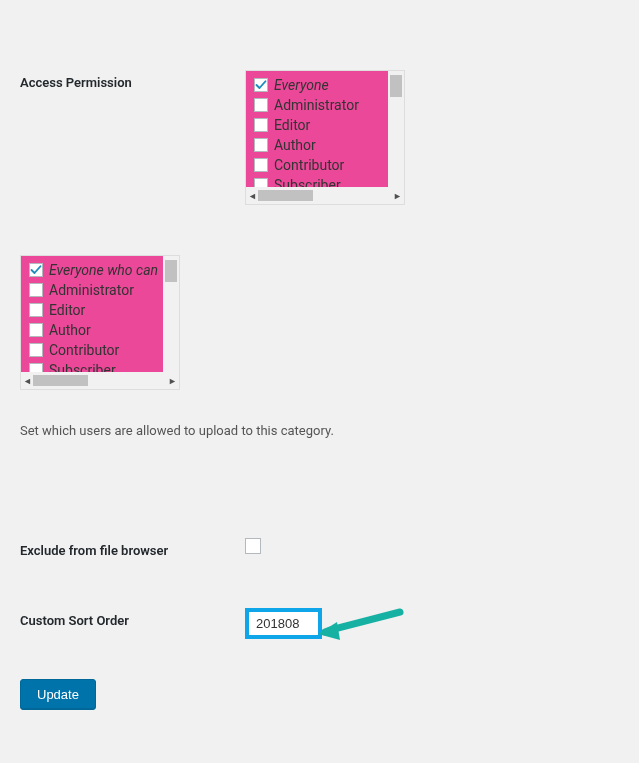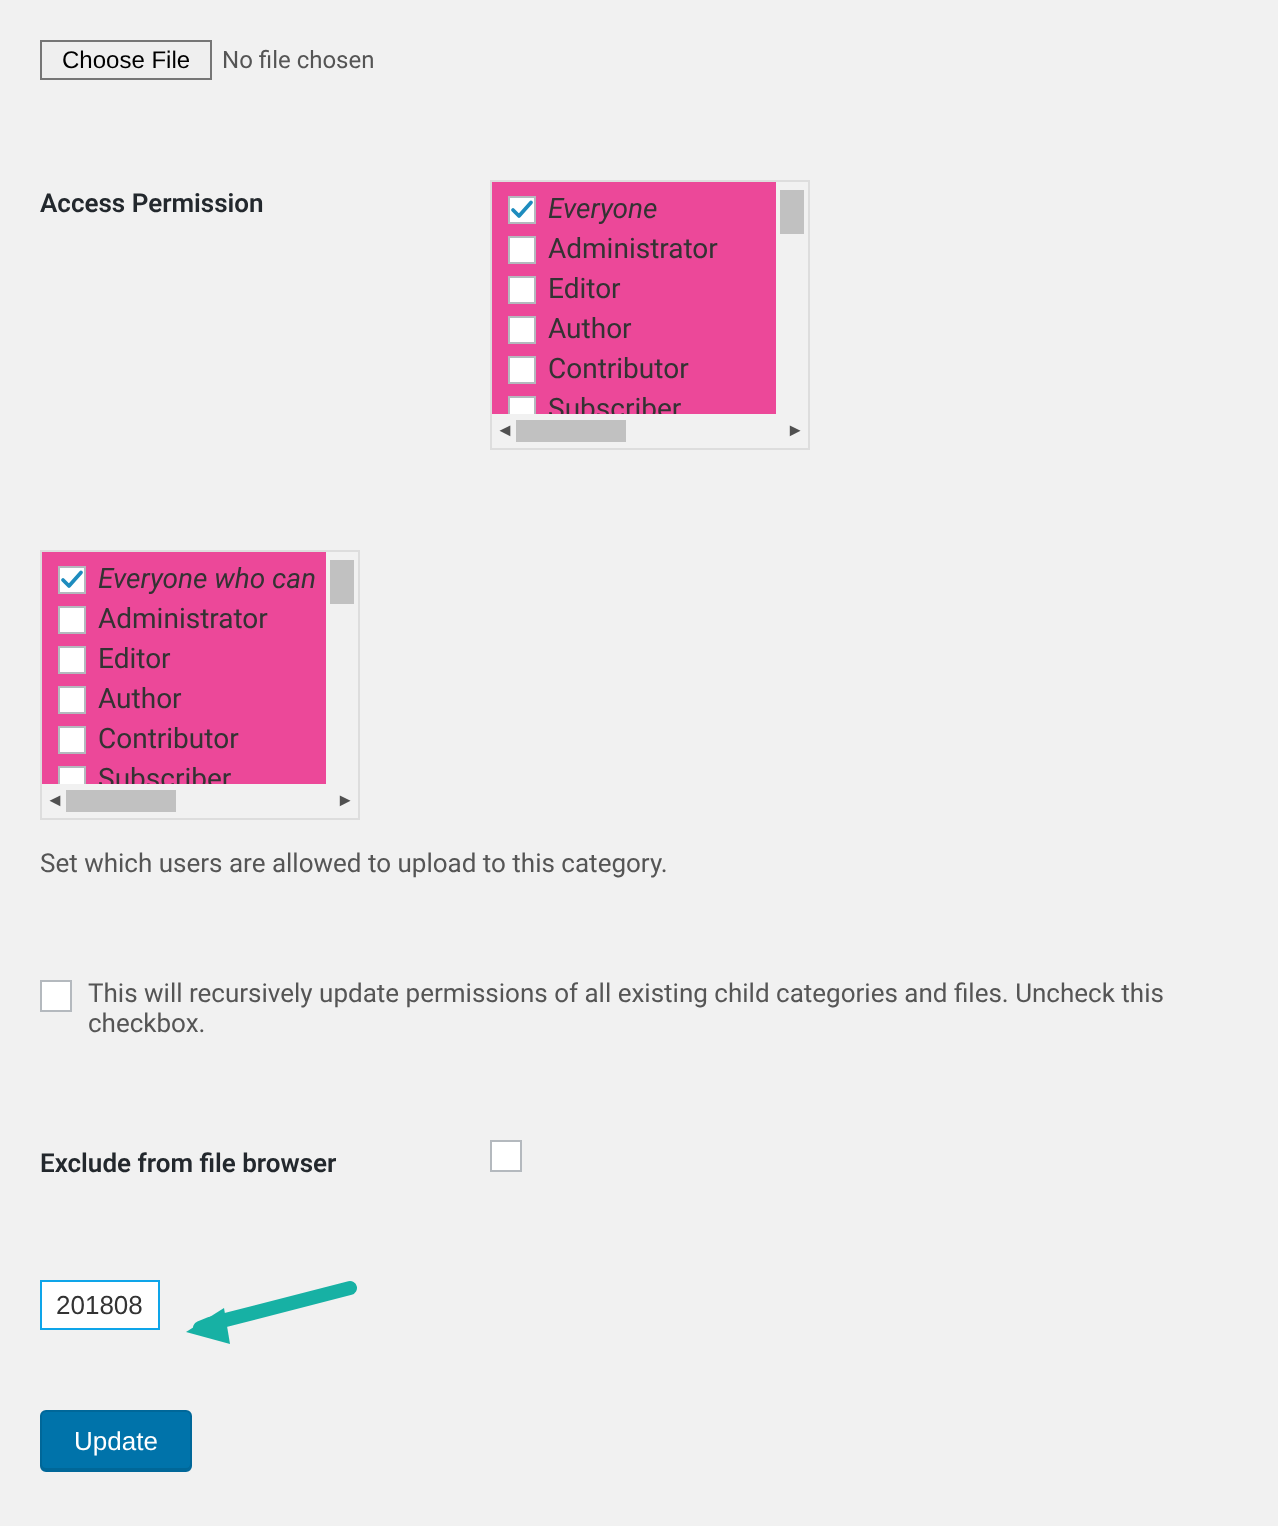--- a/index.html
+++ b/index.html
@@ -50,21 +50,21 @@
       font-size: 12px;
     }
     .desc-text {
       color: #555;
       font-size: 13px;
       margin-bottom: 15px;
     }
     .desc-text-below {
       color: #555;
       font-size: 13px;
-      margin-top: 15px;
+      margin-top: 33px;
     }
     .role-box {
       width: 160px;
       height: 135px;
       border: 1px solid #ddd;
       background: #ec4899;
       position: relative;
       overflow: hidden;
     }
     .role-list {
@@ -158,26 +158,26 @@
       display: flex;
       align-items: flex-start;
       gap: 8px;
     }
     .checkbox-text {
       color: #555;
       font-size: 13px;
       padding-top: 0px;
     }
     .text-input {
-      border: 1px solid #0ea5e9;
+      border: 4px solid #0ea5e9;
       background: #fff;
       padding: 4px 7px;
       font-size: 13px;
       color: #333;
-      width: 60px;
+      width: 77px;
     }
     .sort-order-row {
       display: flex;
       align-items: center;
       position: relative;
     }
     .arrow-annotation {
       position: absolute;
       left: 70px;
       top: -8px;
@@ -198,26 +198,20 @@
       height: 30px;
     }
   </style>
 </head>
 <body>
 
 
 
 
 <div class="form-row">
-  <div class="form-field-col">
-    <div class="file-input">
-      <button class="file-button">Choose File</button>
-      <span class="file-status">No file chosen</span>
-    </div>
-  </div>
 </div>
 
 <div class="spacer-large"></div>
 
 
 <div class="form-row">
   <div class="form-label-col">
     <label>Access Permission</label>
   </div>
   <div class="form-field-col">
@@ -310,44 +304,41 @@
       </div>
     </div>
     <div class="desc-text-below">Set which users are allowed to upload to this category.</div>
   </div>
 </div>
 
 <div class="spacer-large"></div>
 
 
 <div class="form-row">
-  <div class="form-field-col">
-    <div class="checkbox-with-text">
-      <div class="simple-checkbox"></div>
-      <span class="checkbox-text">This will recursively update permissions of all existing child categories and files. Uncheck this checkbox.</span>
-    </div>
-  </div>
 </div>
 
 <div class="spacer-large"></div>
 
 
 <div class="form-row">
   <div class="form-label-col">
     <label>Exclude from file browser</label>
   </div>
   <div class="form-field-col">
     <div class="simple-checkbox"></div>
   </div>
 </div>
 
 <div class="spacer-large"></div>
 
 
 <div class="form-row">
+  <div class="form-label-col">
+    <label>Custom Sort Order</label>
+  </div>
   <div class="form-field-col">
     <div class="sort-order-row">
       <input type="text" class="text-input" value="201808" style="">
       <div class="arrow-annotation">
         <svg width="90" height="40" viewBox="0 0 90 40">
           <path d="M 85 12 L 15 30 L 10 32" stroke="#17b1a4" stroke-width="7" fill="none" stroke-linecap="round"></path>
           <path d="M 3 34 L 22 22 L 25 40 Z" fill="#17b1a4"></path>
         </svg>
       </div>
     </div>

